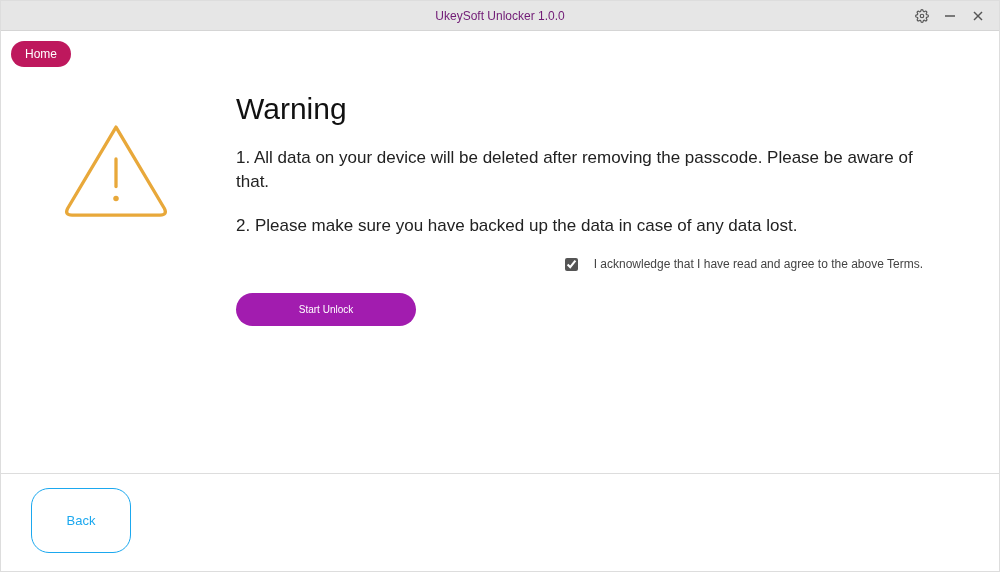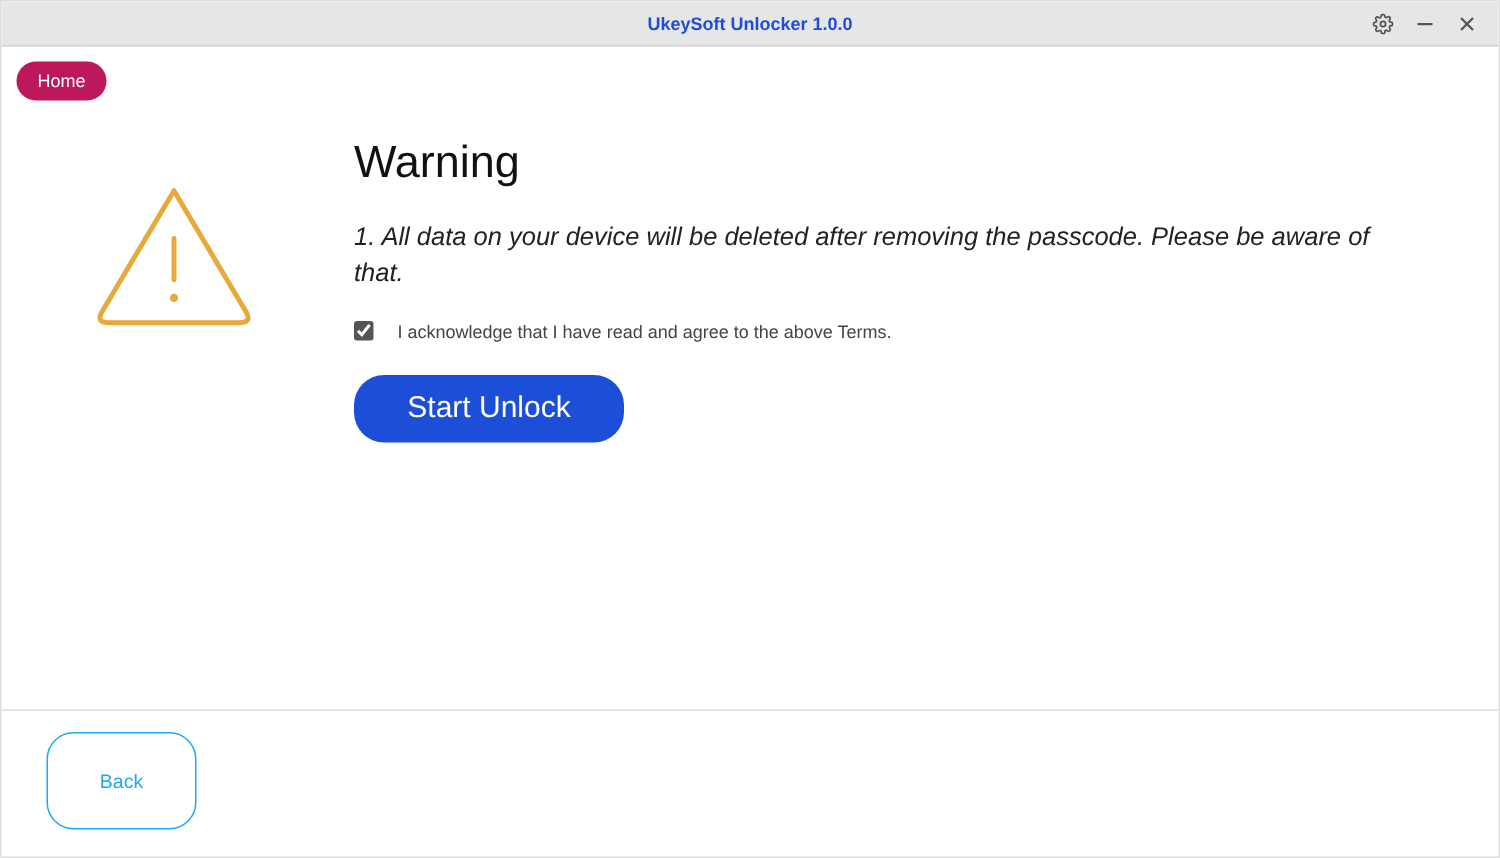--- a/index.html
+++ b/index.html
@@ -17,22 +17,21 @@
       height: 30px;
       background: #e6e6e6;
       display: flex;
       align-items: center;
       justify-content: center;
       position: relative;
       border-bottom: 1px solid #d5d5d5;
     }
     .titlebar-title {
       font-size: 12px;
-      color: #1d4ed8;
-      font-weight: bold;
+      color: #701a75;
     }
     .titlebar-controls {
       position: absolute;
       right: 0;
       top: 0;
       height: 100%;
       display: flex;
       align-items: center;
       gap: 14px;
       padding-right: 14px;
@@ -79,43 +78,43 @@
       color: #111;
       margin-bottom: 20px;
     }
     .warn-list {
       font-size: 17px;
       color: #222;
       line-height: 1.4;
     }
     .warn-list p {
       margin-bottom: 20px;
-      font-style: italic;
     }
     .terms-row {
       display: flex;
       align-items: center;
       gap: 16px;
       font-size: 12px;
       color: #444;
       margin-top: 10px;
+      justify-content: flex-end;
     }
     .terms-row input[type="checkbox"] {
       width: 13px;
       height: 13px;
       accent-color: #555;
     }
     .start-btn {
-      background: #1d4ed8;
+      background: #a21caf;
       color: #fff;
       border: none;
       border-radius: 20px;
       padding: 11px 0;
       width: 180px;
-      font-size: 20px;
+      font-size: 10px;
       cursor: pointer;
       margin-top: 22px;
     }
     .footer {
       border-top: 1px solid #ddd;
       padding: 14px 30px 18px 30px;
       display: flex;
     }
     .back-btn {
       border: 1px solid #1ba8ef;
@@ -163,20 +162,21 @@
     <svg viewBox="0 0 100 90" width="110" height="100">
       <path d="M50 6 L94 80 Q97 86 90 86 L10 86 Q3 86 6 80 Z" fill="none" stroke="#e8a83a" stroke-width="3" stroke-linejoin="round"></path>
       <line x1="50" y1="35" x2="50" y2="60" stroke="#e8a83a" stroke-width="3" stroke-linecap="round"></line>
       <circle cx="50" cy="71" r="2.5" fill="#e8a83a"></circle>
     </svg>
   </div>
   <div class="content-col">
     <h1 class="warning-title">Warning</h1>
     <div class="warn-list">
       <p>1. All data on your device will be deleted after removing the passcode. Please be aware of that.</p>
+      <p>2. Please make sure you have backed up the data in case of any data lost.</p>
     </div>
     <label class="terms-row">
       <input type="checkbox" checked="" style="">
       <span>I acknowledge that I have read and agree to the above Terms.</span>
     </label>
     <button class="start-btn">Start Unlock</button>
   </div>
 </div>
 
 <div class="footer">

